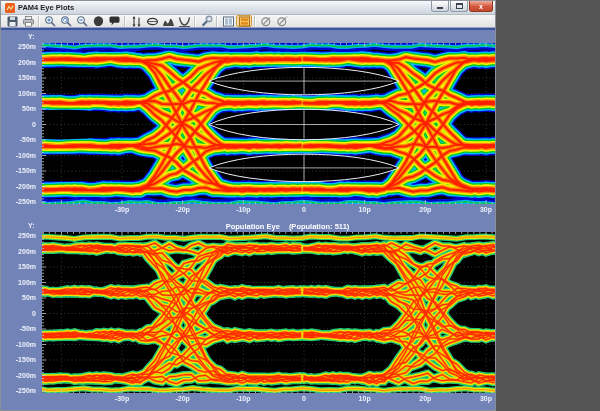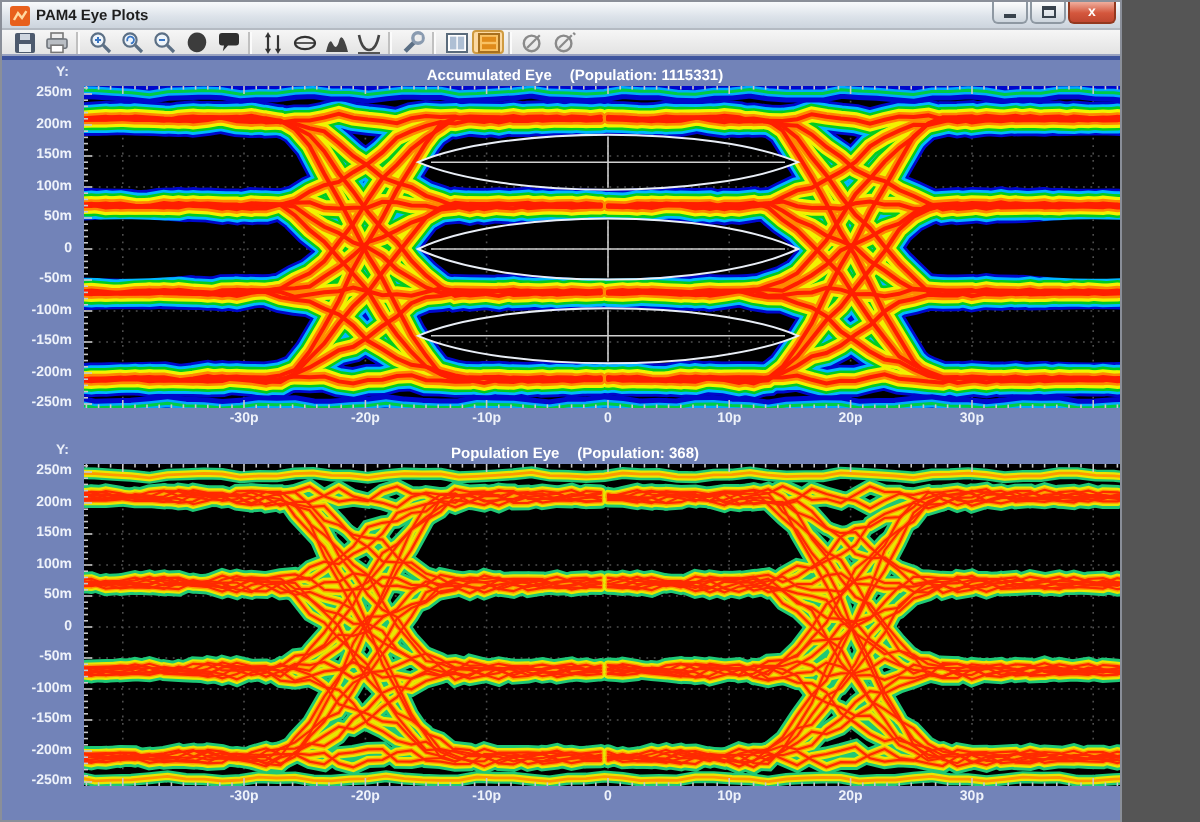--- a/index.html
+++ b/index.html
@@ -1,16 +1,16 @@
 <!DOCTYPE html>
 <html><head>
 <meta charset="utf-8">
 <style>
   html,body{margin:0;padding:0;background:#555;}
-  .window{position:relative;width:561px;height:411px;overflow:hidden;
+  .window{position:relative;width:496px;height:411px;overflow:hidden;
     font-family:"Liberation Sans",sans-serif;background:#7f1d1d;
     border:1px solid #8a8f99;box-sizing:border-box;}
   
   .titlebar{height:14px;background:linear-gradient(#f8fafc,#dde3ea 55%,#ccd4dd);
     display:flex;align-items:center;padding:0 2px;border-bottom:1px solid #b4bac2;box-sizing:border-box;}
   .appicon{display:flex;margin-left:2px;}
   .wtitle{font-size:7.5px;font-weight:bold;color:#1e1e1e;margin-left:3px;white-space:nowrap;}
   .winbtns{margin-left:auto;display:flex;gap:1px;align-self:flex-start;}
   .wbtn{width:18px;height:11px;border:1px solid #8e98a2;border-top:none;border-radius:0 0 3px 3px;
     background:linear-gradient(#fdfdfd,#cdd5dd);display:flex;align-items:center;justify-content:center;box-sizing:border-box;}
@@ -216,21 +216,20 @@
           </svg>
         </span>
       </div>
     </div>
 
   <div class="panel">
 
     <div class="plot-block" style="top:1px">
       <div class="plot-header">
         <span class="ph-ylab">Y:</span>
-        <span class="ph-title"><span>Accumulated Eye</span><span class="pop">(Population: 1115331)</span></span>
         <span class="ph-x">X</span>
       </div>
       <div class="plot-body">
         <div class="ylabels" id="ylab0">
             <div style="top: 0px;">250m</div>
             <div style="top: 15.5px;">200m</div>
             <div style="top: 31px;">150m</div>
             <div style="top: 46.5px;">100m</div>
             <div style="top: 62px;">50m</div>
             <div style="top: 77.5px;">0</div>
@@ -779,21 +778,21 @@
           <div style="left: 303px;">0</div>
           <div style="left: 363.65px;">10p</div>
           <div style="left: 424.3px;">20p</div>
           <div style="left: 484.95px;">30p</div>
         </div>
     </div>
 
     <div class="plot-block" style="top:190px">
       <div class="plot-header">
         <span class="ph-ylab">Y:</span>
-        <span class="ph-title"><span>Population Eye</span><span class="pop">(Population: 368)</span></span>
+        <span class="ph-title"><span>Population Eye</span><span class="pop">(Population: 511)</span></span>
         <span class="ph-x">X</span>
       </div>
       <div class="plot-body">
         <div class="ylabels" id="ylab1">
             <div style="top: 0px;">250m</div>
             <div style="top: 15.5px;">200m</div>
             <div style="top: 31px;">150m</div>
             <div style="top: 46.5px;">100m</div>
             <div style="top: 62px;">50m</div>
             <div style="top: 77.5px;">0</div>

